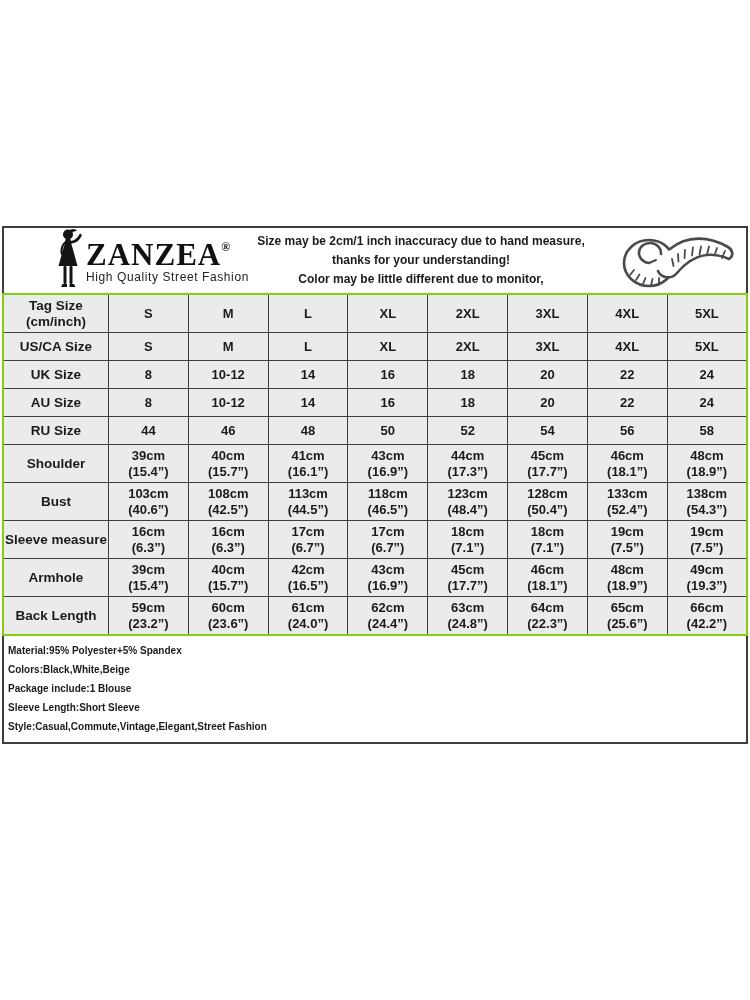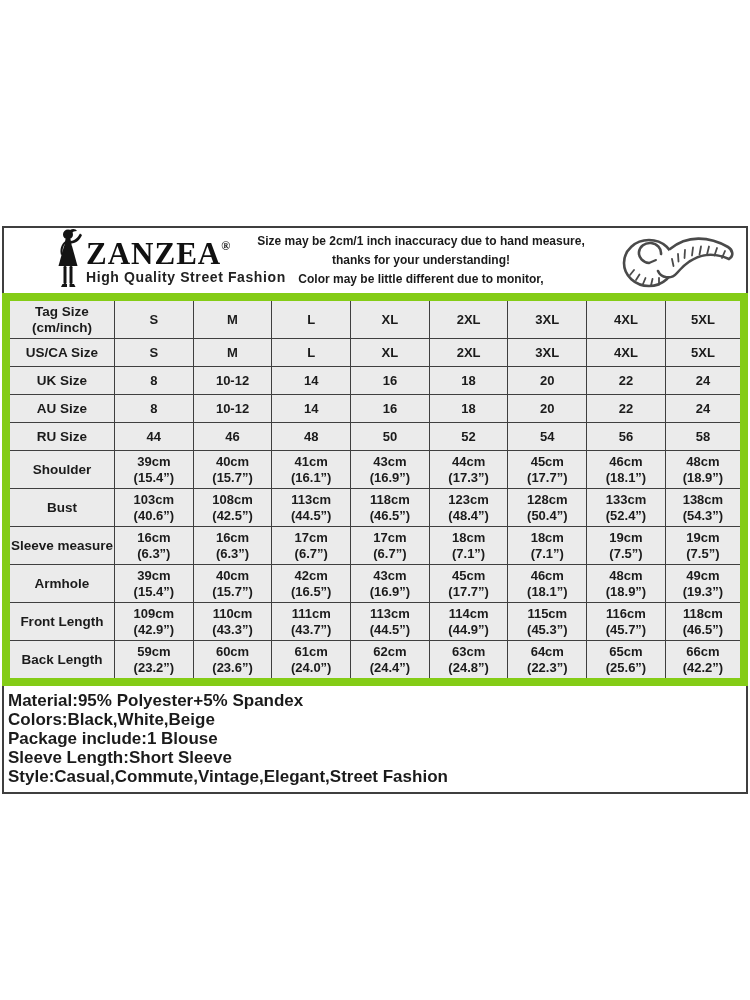--- a/index.html
+++ b/index.html
@@ -41,22 +41,22 @@
     letter-spacing: 1px;
     color: #111;
     white-space: nowrap;
   }
   .logo-reg {
     font-size: 12px;
     vertical-align: 14px;
     letter-spacing: 0;
   }
   .logo-tagline {
-    font-size: 14px;
-    font-weight: bold;
+    font-size: 12px;
+    font-weight: normal;
     letter-spacing: 0.6px;
     color: #222;
     margin-top: 1px;
     white-space: nowrap;
   }
   .disclaimer {
     flex: 1;
     text-align: center;
     font-weight: bold;
     font-size: 12px;
@@ -66,21 +66,21 @@
     width: 140px;
     display: flex;
     justify-content: center;
     align-items: center;
   }
   
   .size-table {
     width: 100%;
     border-collapse: collapse;
     table-layout: fixed;
-    border: 8px solid #84cc16;
+    border: 2px solid #84cc16;
   }
   .size-table td {
     border: 1px solid #3f3f3f;
     background: #ebebeb;
     text-align: center;
     vertical-align: middle;
     font-weight: bold;
     font-size: 13px;
     line-height: 16px;
     padding: 1px 0;
@@ -92,21 +92,21 @@
   }
   .size-table tr.single td { height: 25px; }
   .size-table tr.double td { height: 35px; }
   
   .product-details {
     border: 2px solid #3f3f3f;
     border-top: none;
     background: #ffffff;
     padding: 5px 4px 6px 4px;
     font-weight: bold;
-    font-size: 17px;
+    font-size: 10px;
     line-height: 19px;
   }
   .product-details .detail-line { white-space: nowrap; }
 </style>
 </head>
 <body>
 
 <div class="sheet">
 
   <div class="brand-header">
@@ -294,39 +294,20 @@
           <td>45cm
 (17.7”)</td>
           <td>46cm
 (18.1”)</td>
           <td>48cm
 (18.9”)</td>
           <td>49cm
 (19.3”)</td>
         </tr>
         <tr class="double">
-          <td class="label-cell">Front Length</td>
-          <td>109cm
-(42.9”)</td>
-          <td>110cm
-(43.3”)</td>
-          <td>111cm
-(43.7”)</td>
-          <td>113cm
-(44.5”)</td>
-          <td>114cm
-(44.9”)</td>
-          <td>115cm
-(45.3”)</td>
-          <td>116cm
-(45.7”)</td>
-          <td>118cm
-(46.5”)</td>
-        </tr>
-        <tr class="double">
           <td class="label-cell">Back Length</td>
           <td>59cm
 (23.2”)</td>
           <td>60cm
 (23.6”)</td>
           <td>61cm
 (24.0”)</td>
           <td>62cm
 (24.4”)</td>
           <td>63cm

